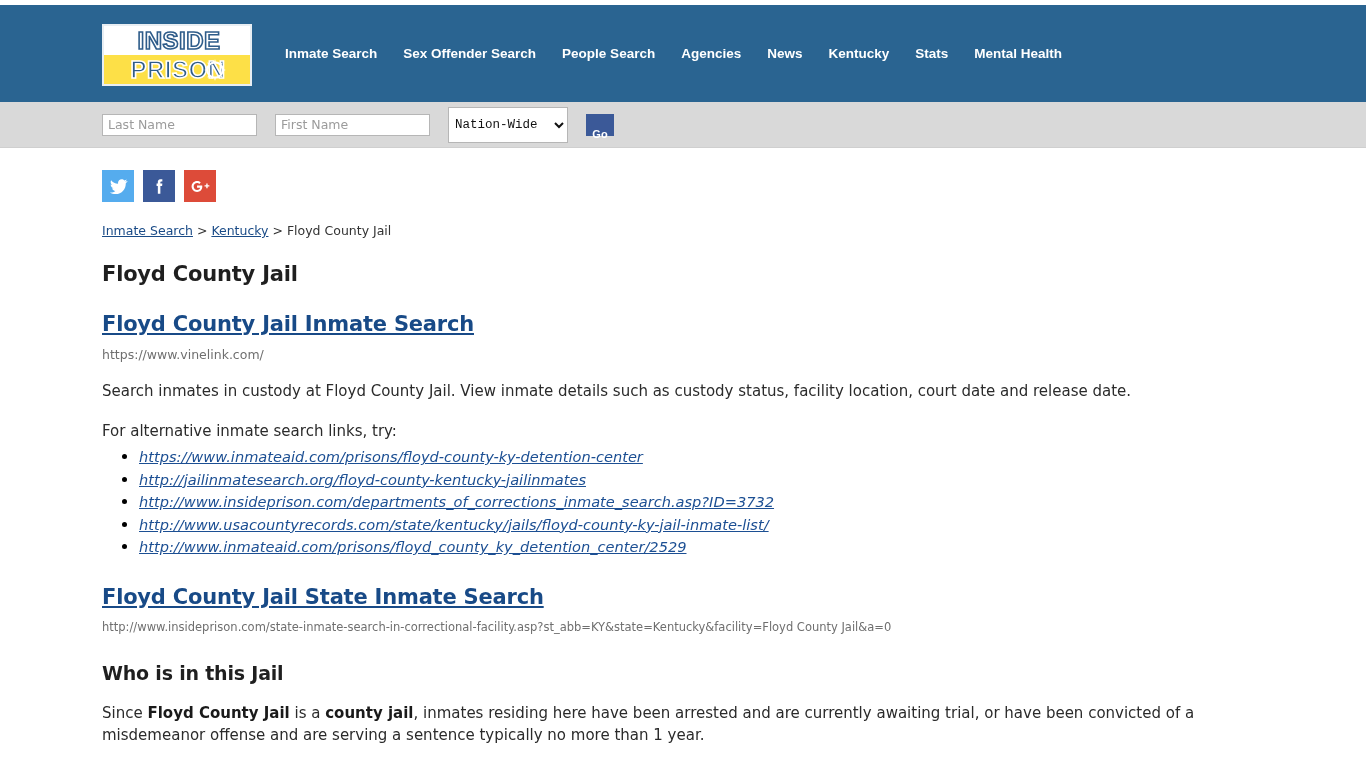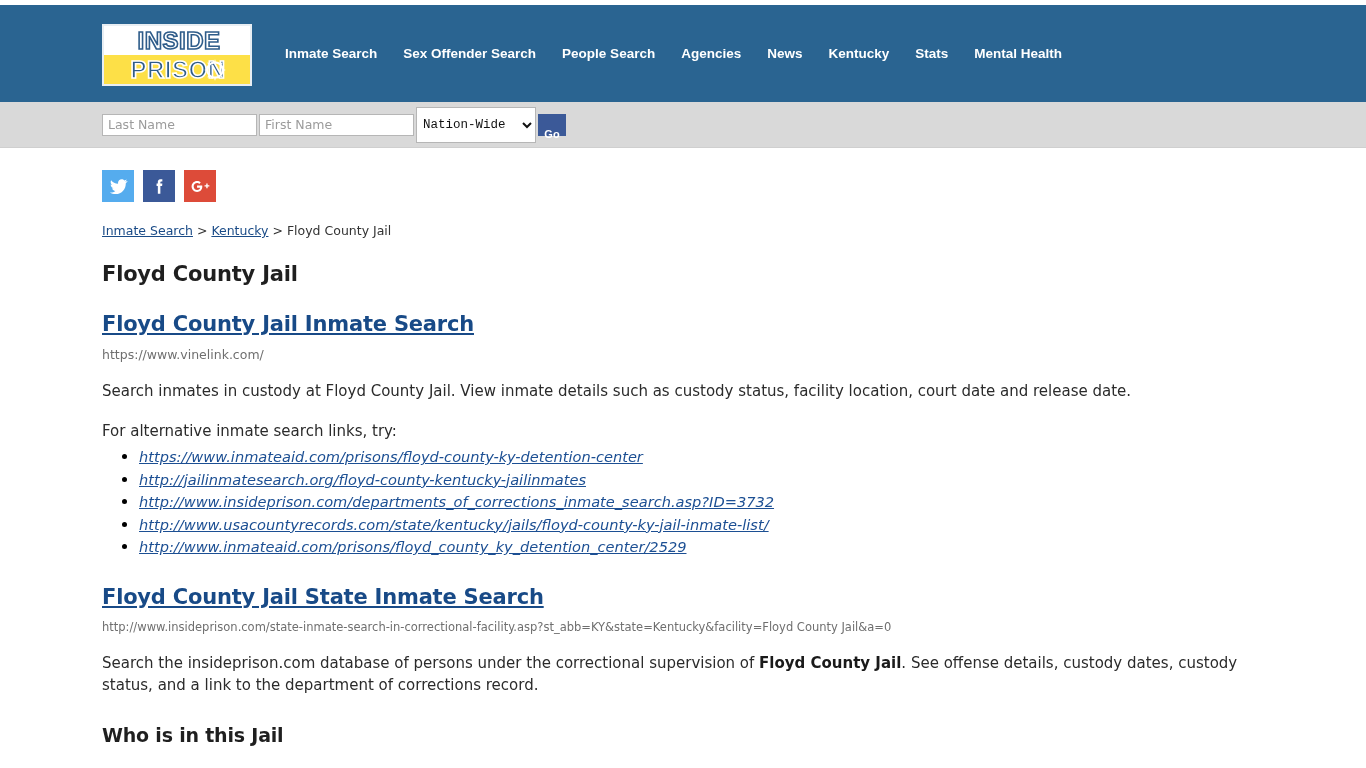--- a/index.html
+++ b/index.html
@@ -105,21 +105,21 @@
     cursor: pointer;
   }
 
   
   .search-band {
     height: 46px;
     background: #d9d9d9;
     display: flex;
     align-items: center;
     padding-left: 102px;
-    gap: 2px;
+    gap: 18px;
     border-bottom: 1px solid #cfcfcf;
   }
   .search-band input[type="text"] {
     width: 155px;
     height: 22px;
     border: 1px solid #b6b6b6;
     background: #ffffff;
     font-family: "DejaVu Sans", sans-serif;
     font-size: 12.5px;
     color: #333;
@@ -342,19 +342,18 @@
     <li><a>http://www.insideprison.com/departments_of_corrections_inmate_search.asp?ID=3732</a></li>
     <li><a>http://www.usacountyrecords.com/state/kentucky/jails/floyd-county-ky-jail-inmate-list/</a></li>
     <li><a>http://www.inmateaid.com/prisons/floyd_county_ky_detention_center/2529</a></li>
   </ul>
 
   <h2 class="section-link">
     <a>Floyd County Jail State Inmate Search</a>
   </h2>
   <div class="url-line small">http://www.insideprison.com/state-inmate-search-in-correctional-facility.asp?st_abb=KY&amp;state=Kentucky&amp;facility=Floyd County Jail&amp;a=0</div>
 
-  <p class="body"><span>Search the insideprison.com database of persons under the correctional supervision of </span><b>Floyd County Jail</b><span>. See offense details, custody dates, custody status, and a link to the department of corrections record.</span></p>
 
   <h3 class="subhead">Who is in this Jail</h3>
 
   <p class="body"><span>Since </span><b>Floyd County Jail</b><span> is a </span><b>county jail</b><span>, inmates residing here have been arrested and are currently awaiting trial, or have been convicted of a misdemeanor offense and are serving a sentence typically no more than 1 year.</span></p>
 
 </main>
 
 </body></html>

